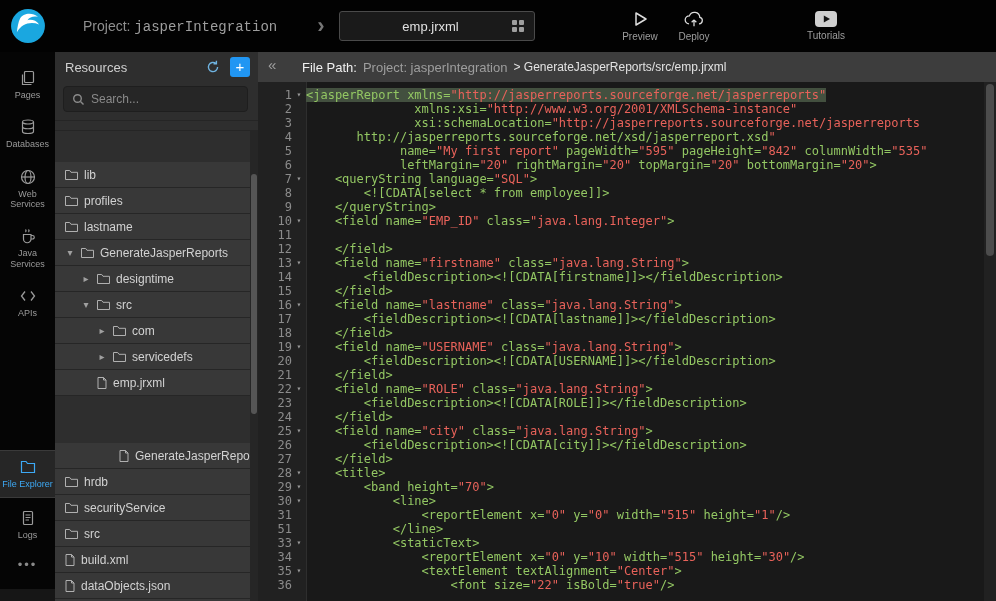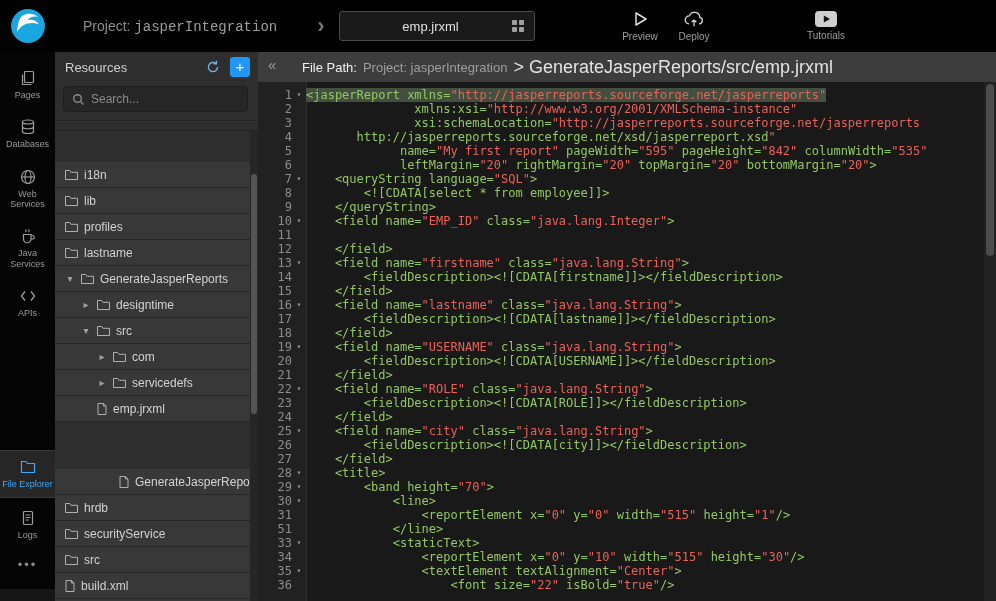--- a/index.html
+++ b/index.html
@@ -56,21 +56,21 @@
   .tree-scrollbar { position:absolute; top:78px; right:0; bottom:0; width:8px; background:#262626; cursor:pointer; }
   .tree-scrollbar .thumb { position:absolute; top:44px; left:1px; width:6px; height:240px; background:#555; border-radius:3px; }
 
   
   .main { position:absolute; top:52px; left:258px; right:0; bottom:0; background:#191919; }
   .filepath-bar { position:relative; height:30px; background:#3d3d3d; display:flex; align-items:center;
                   padding-left:44px; gap:6px; white-space:nowrap; overflow:hidden; }
   .collapse { position:absolute; left:4px; top:4px; color:#9e9e9e; font-size:15px; cursor:pointer; padding:0 6px; }
   .fp-prefix { color:#f0f0f0; font-size:13px; }
   .fp-proj { color:#9e9e9e; font-size:13px; }
-  .fp-path { color:#e3e3e3; font-size:18px; }
+  .fp-path { color:#e3e3e3; font-size:12px; }
   .editor { position:absolute; top:30px; left:0; right:0; bottom:0; background:#191919; overflow:hidden; }
   .editor::before { content:""; position:absolute; top:0; left:0; bottom:0; width:48px;
                     background:#212121; border-right:1px solid #2e2e2e; }
   .code-lines { position:relative; padding-top:6px; }
   .code-line { display:flex; height:14px; line-height:14px;
                font-family:"DejaVu Sans Mono", monospace; font-size:12px; }
   .code-line .ln { width:34px; flex:0 0 auto; text-align:right; color:#8c8c8c; }
   .code-line .fold { width:14px; flex:0 0 auto; text-align:center; color:#9a9a9a; font-size:8px; cursor:pointer; }
   .code-line .code { white-space:pre; color:#93c763; }
   .code-line .code .str { color:#e8625a; }
@@ -234,28 +234,20 @@
       </div>
     </div>
     <div class="tree-gap"></div>
     <div class="tree">
         <div class="tree-row" style="padding-left: 10px;">
           <span class="t-icon">
             <svg width="13" height="11" viewBox="0 0 13 11">
               <path d="M.5 1.5h4.2l1.3 1.8h6.5v7.2H.5z" fill="none" stroke="#b0b0b0"></path>
             </svg>
           </span>
-          <span class="t-label">i18n</span>
-        </div>
-        <div class="tree-row" style="padding-left: 10px;">
-          <span class="t-icon">
-            <svg width="13" height="11" viewBox="0 0 13 11">
-              <path d="M.5 1.5h4.2l1.3 1.8h6.5v7.2H.5z" fill="none" stroke="#b0b0b0"></path>
-            </svg>
-          </span>
           <span class="t-label">lib</span>
         </div>
         <div class="tree-row" style="padding-left: 10px;">
           <span class="t-icon">
             <svg width="13" height="11" viewBox="0 0 13 11">
               <path d="M.5 1.5h4.2l1.3 1.8h6.5v7.2H.5z" fill="none" stroke="#b0b0b0"></path>
             </svg>
           </span>
           <span class="t-label">profiles</span>
         </div>

